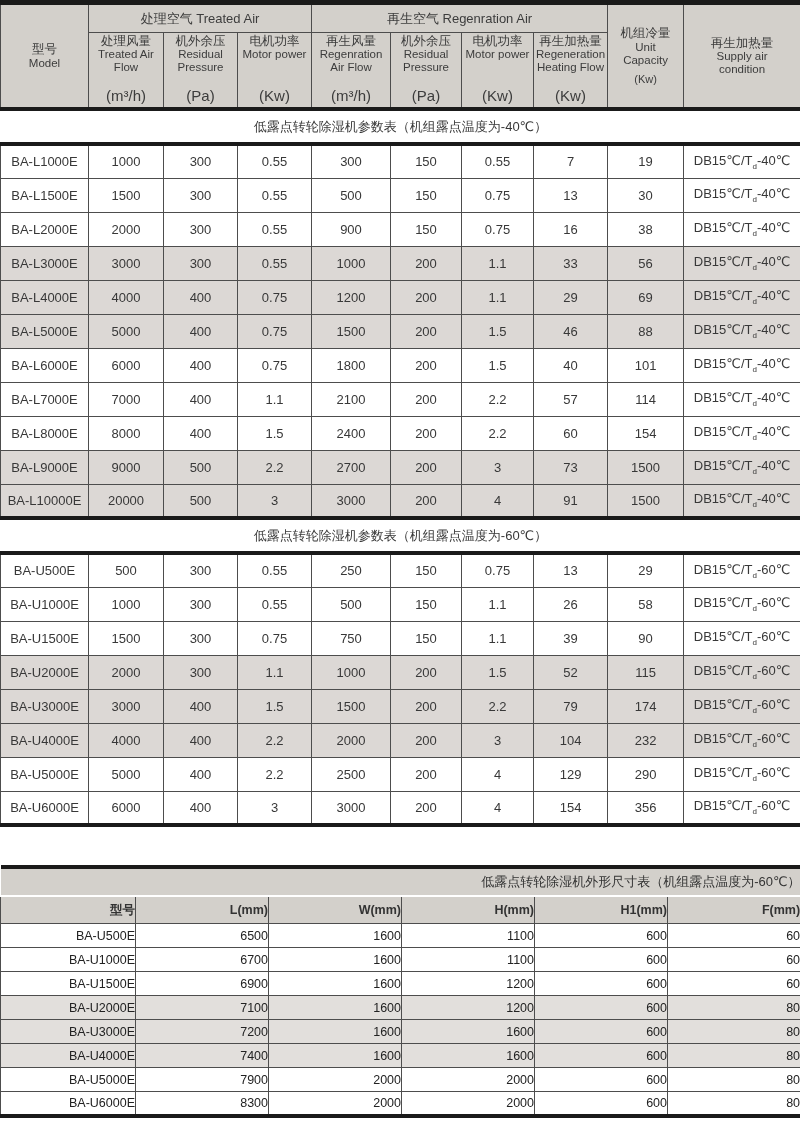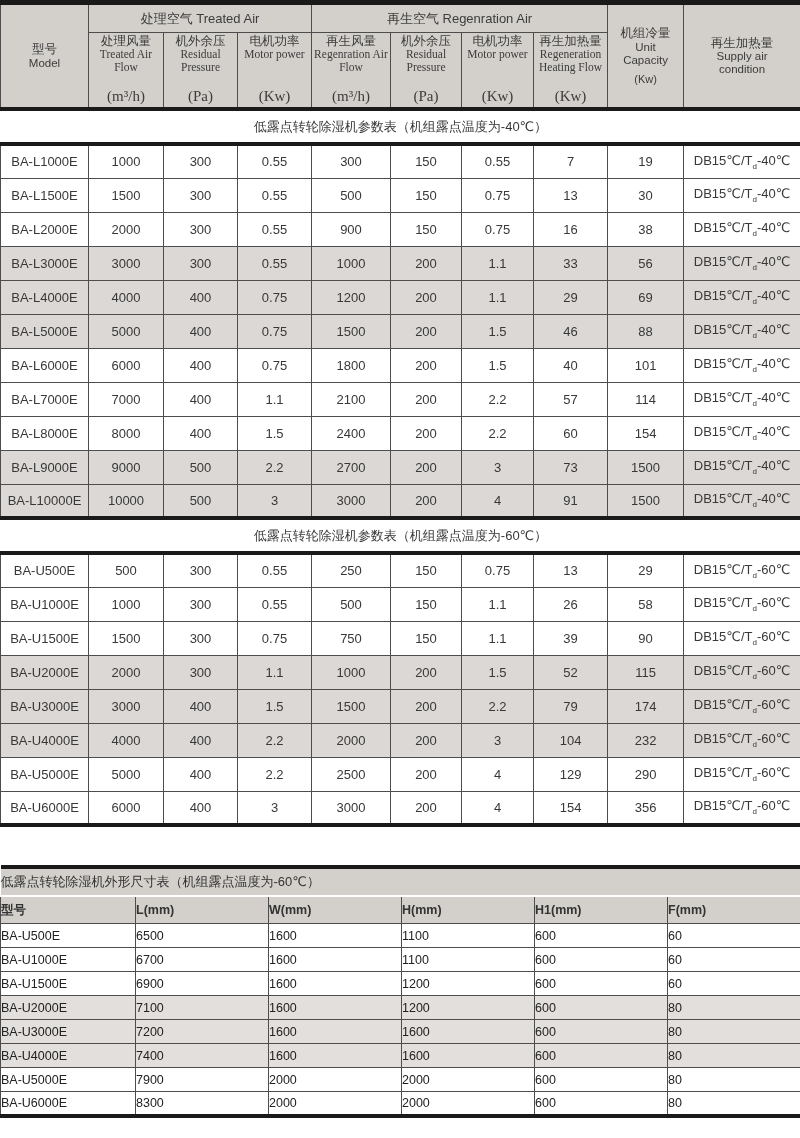--- a/index.html
+++ b/index.html
@@ -10,37 +10,37 @@
   table{border-collapse:collapse;table-layout:fixed;width:800px;}
   .spec{border-top:5px solid #1a1a1a;border-bottom:4px solid #1a1a1a;}
   .spec th,.spec td{border:1px solid #4d4d4d;padding:0;text-align:center;vertical-align:middle;overflow:hidden;}
   .spec thead th{background:#d3d0cb;font-weight:normal;color:#3c3c3c;}
   .group-row th{height:27px;font-size:13px;}
   .sub-row th{height:63px;}
   .hdr-stack{display:flex;flex-direction:column;justify-content:center;height:100%;line-height:1.15;}
   .hdr-stack .zh{font-size:12.5px;}
   .hdr-stack .en{font-size:11.5px;}
   .hdr-stack .unit{font-size:11px;}
-  .sub-inner{display:flex;flex-direction:column;height:74px;padding-top:1px;box-sizing:border-box;line-height:1.12;font-family:Liberation Serif, serif;}
+  .sub-inner{display:flex;flex-direction:column;height:74px;padding-top:1px;box-sizing:border-box;line-height:1.12;}
   .sub-inner .zh{font-size:12.5px;}
   .sub-inner .en{font-size:11.5px;text-align:center;}
   .sub-inner .unit{margin-top:auto;padding-bottom:2px;font-size:15px;text-align:center;}
   .spec tbody tr.data{height:34px;}
   .spec tbody td{font-size:13px;color:#383838;background:#ffffff;}
   .spec tbody tr.shaded td{background:#dcd8d5;}
   .section-title td{border-left:none;border-right:none;border-top:4px solid #1a1a1a;border-bottom:4px solid #1a1a1a;background:#ffffff;height:31px;font-size:13px;color:#333;}
   .supply-cell{font-size:12px;white-space:nowrap;}
   .supply-cell sub{font-size:8px;}
 
   
   .gap{height:38px;}
 
   
   .dim{border-top:4px solid #1a1a1a;border-bottom:4px solid #1a1a1a;}
-  .dim th,.dim td{border:1px solid #4d4d4d;padding:0;text-align:left;vertical-align:middle;}
+  .dim th,.dim td{border:1px solid #4d4d4d;padding:0;text-align:right;vertical-align:middle;}
   .dim .title-row td{border-left:none;border-right:none;border-top:none;border-bottom:2px solid #ffffff;background:#d3d0cb;height:26px;font-size:13px;color:#333;}
   .dim thead th.colhdr{background:#d3d0cb;height:26px;font-size:12.5px;font-weight:bold;color:#333;}
   .dim tbody tr{height:24px;}
   .dim tbody td{font-size:12.5px;color:#222;background:#ffffff;}
   .dim tbody tr.shaded td{background:#e2dfdc;}
 </style>
 </head>
 <body>
 
 <div class="page">
@@ -255,21 +255,21 @@
           <td>2.2</td>
           <td>2700</td>
           <td>200</td>
           <td>3</td>
           <td>73</td>
           <td>1500</td>
           <td class="supply-cell"><span>DB15℃/T</span><sub>d</sub><span>-40℃</span></td>
         </tr>
         <tr class="data shaded">
           <td>BA-L10000E</td>
-          <td>10000</td>
+          <td>20000</td>
           <td>500</td>
           <td>3</td>
           <td>3000</td>
           <td>200</td>
           <td>4</td>
           <td>91</td>
           <td>1500</td>
           <td class="supply-cell"><span>DB15℃/T</span><sub>d</sub><span>-40℃</span></td>
         </tr>
         <tr class="section-title">

